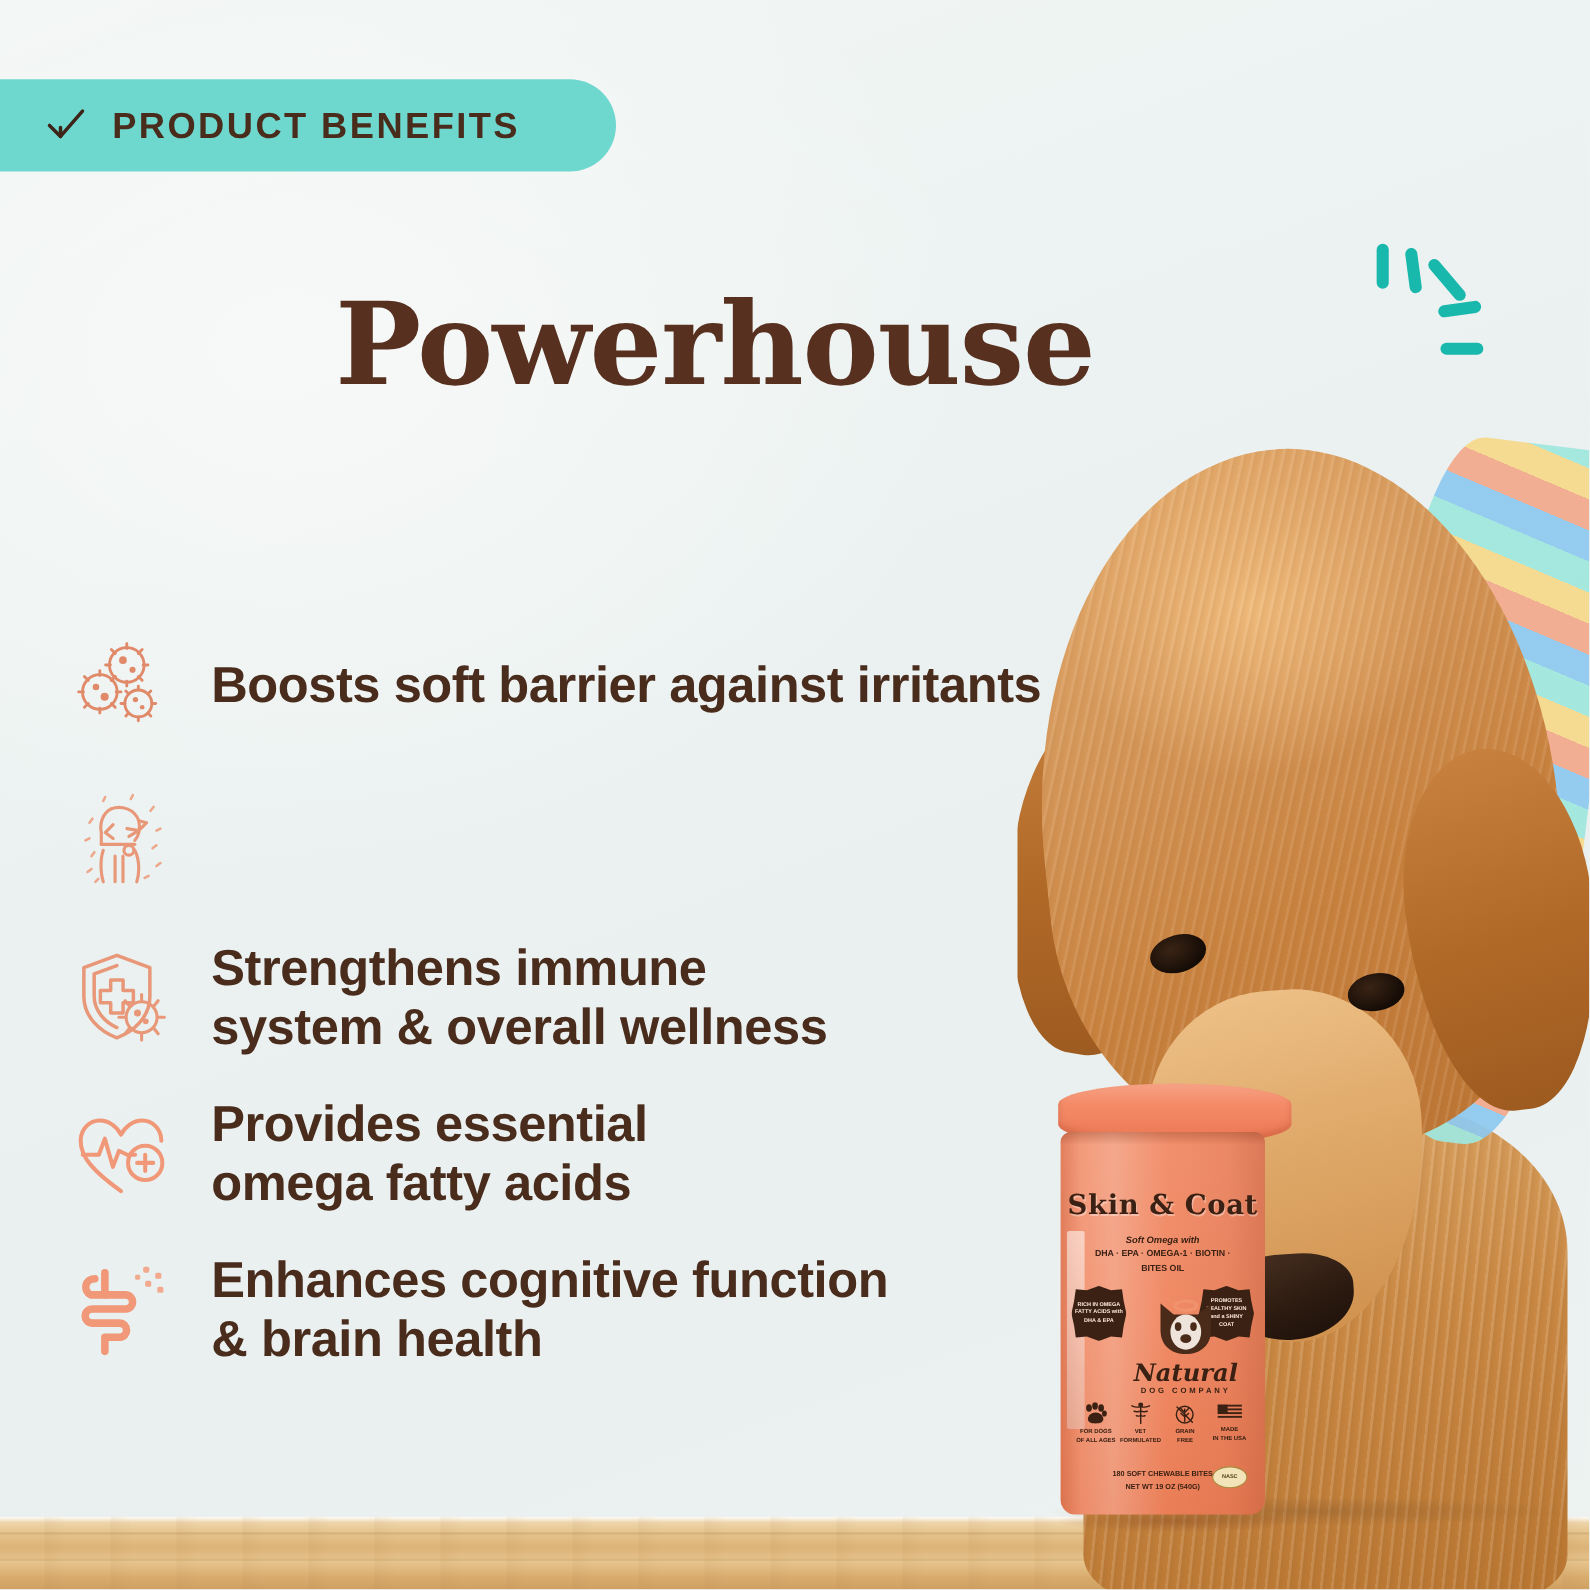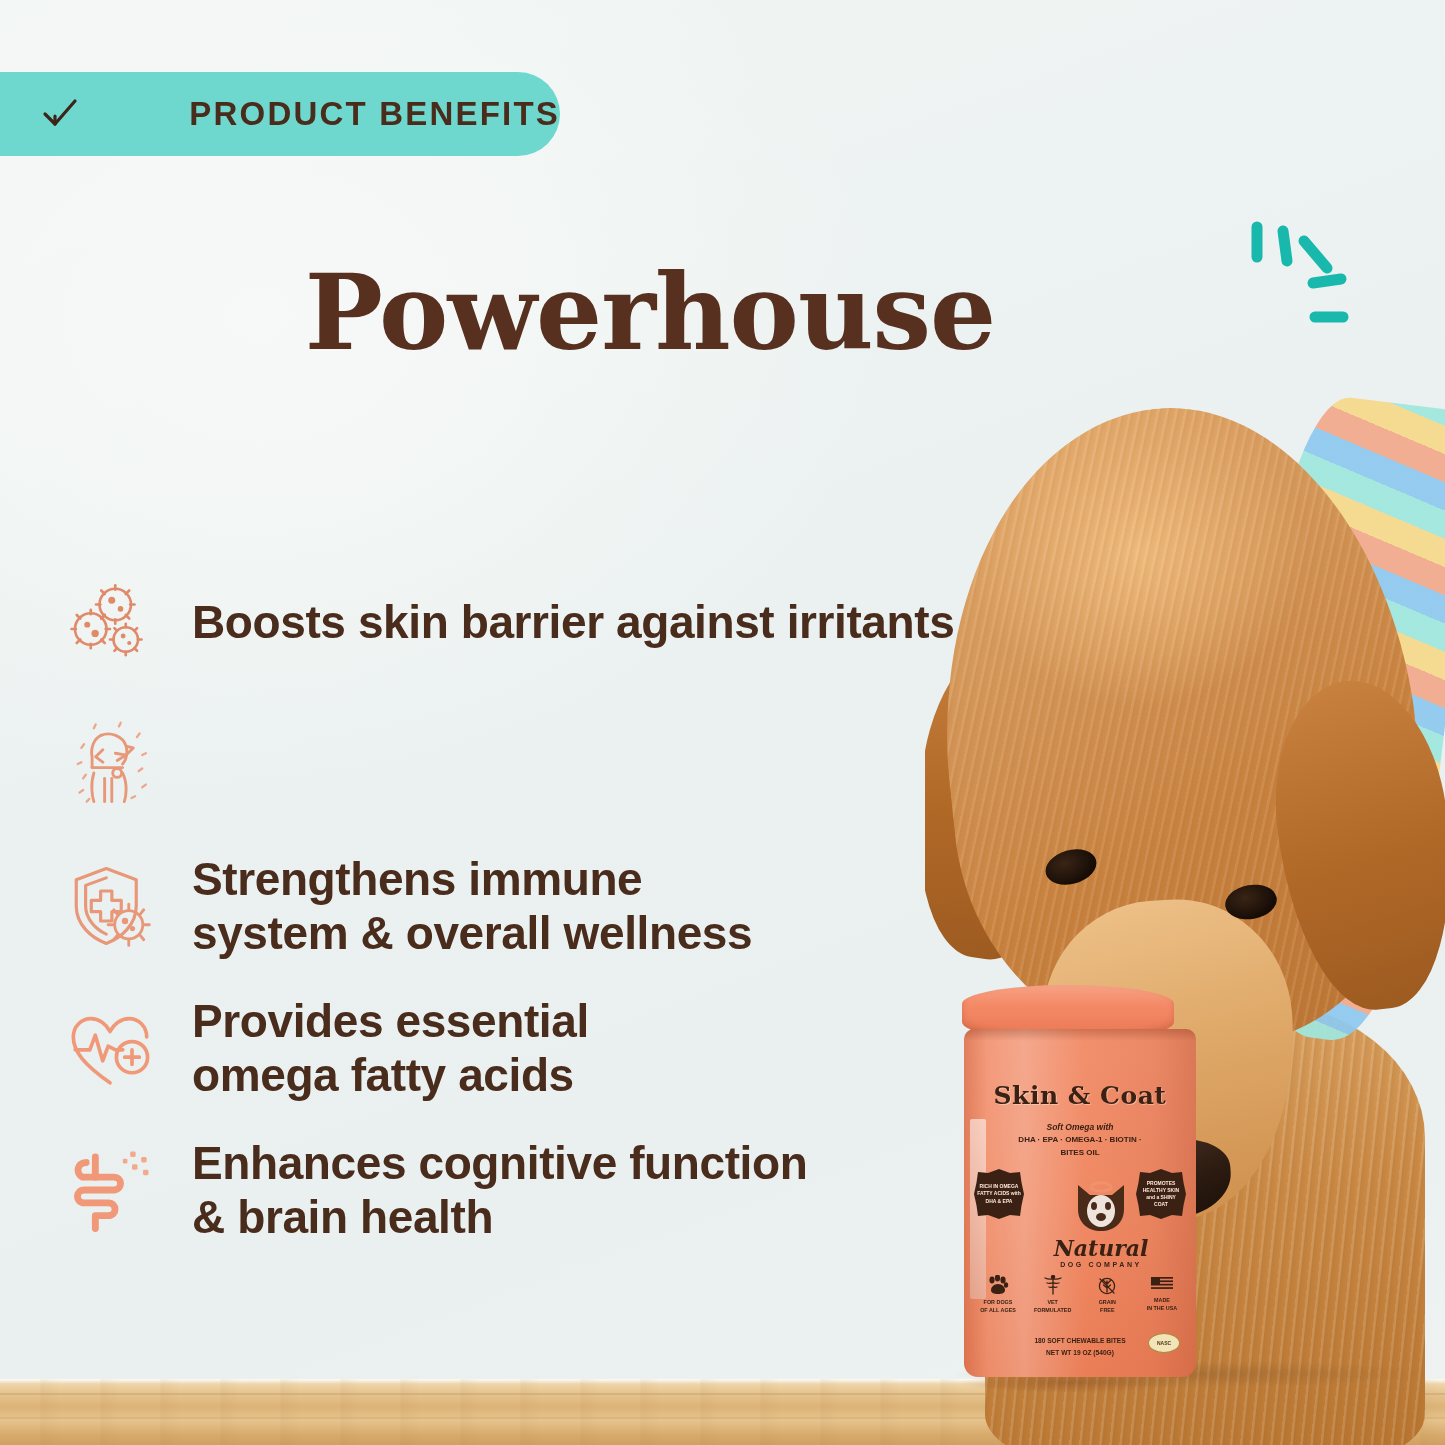--- a/index.html
+++ b/index.html
@@ -40,21 +40,21 @@
     background:rgba(150,100,50,.18);
   }
 
   
   .badge {
     position:absolute; left:0; top:72px;
     height:84px; width:560px;
     background:#6fd8ce;
     border-radius:0 42px 42px 0;
     display:flex; align-items:center;
-    padding-left:40px; gap:22px;justify-content:space-between;
+    padding-left:40px; gap:22px;
   }
   .badge-text {
     color:#4a2c1d;
     font-size:33px;
     font-weight:700;
     letter-spacing:2.2px;
   }
   .check-icon { width:40px; height:40px; display:block; }
 
   
@@ -180,21 +180,21 @@
     position:absolute; left:962px; bottom:62px;
     width:212px; height:398px;
   }
   .jar-lid {
     position:absolute; left:0; top:0; width:212px; height:56px;
     border-radius:50% / 34%;
     background:linear-gradient(180deg,#f6a385 0%,#f48a67 35%,#ef7f5c 70%,#e8734f 100%);
     box-shadow:inset 0 -4px 6px rgba(150,60,30,.25);
   }
   .jar-body {
-    position:absolute; left:2px; top:44px; width:232px; height:348px;
+    position:absolute; left:2px; top:44px; width:186px; height:348px;
     border-radius:10px 10px 14px 14px;
     background:
       linear-gradient(90deg,
         rgba(180,80,50,.28) 0%, rgba(255,255,255,.10) 10%,
         rgba(255,255,255,.22) 26%, rgba(255,255,255,0) 52%,
         rgba(170,70,40,.10) 82%, rgba(165,68,38,.30) 100%),
       linear-gradient(180deg,#f2906d 0%,#f08a65 50%,#ea7e57 100%);
     overflow:hidden;
   }
   .jar-body:before {
@@ -374,21 +374,21 @@
               <line x1="66" y1="86" x2="66" y2="82"></line>
                 <line x1="53" y1="81" x2="56" y2="78"></line>
               <line x1="48" y1="68" x2="52" y2="68"></line>
                 <line x1="53" y1="55" x2="56" y2="58"></line>
             </g>
             <circle cx="63" cy="64" r="2.8" fill="#e08a6a" stroke="none"></circle>
             <circle cx="70" cy="72" r="2.4" fill="#e08a6a" stroke="none"></circle>
           </g>
         </svg>
       </div>
-      <div class="txt">Boosts skin barrier against irritants</div>
+      <div class="txt">Boosts soft barrier against irritants</div>
     </div>
 
     <div class="benefit">
       <div class="ico">
         <svg viewBox="0 0 96 96" width="86" height="86">
           <g stroke="#e89878" stroke-width="3.2" fill="none" stroke-linecap="round" stroke-linejoin="round">
             <path d="M38 16 C30 20 26 30 28 40 L28 52"></path>
             <path d="M38 16 C48 12 62 16 66 28 C68 36 66 44 62 48"></path>
             <path d="M66 28 L74 30 L68 36"></path>
             <path d="M40 32 L32 40 L40 46"></path>

